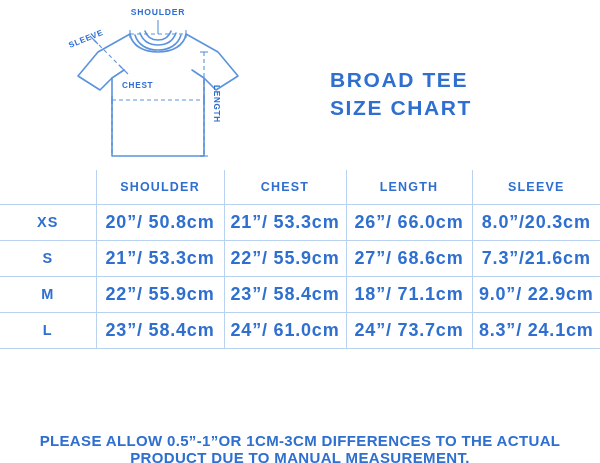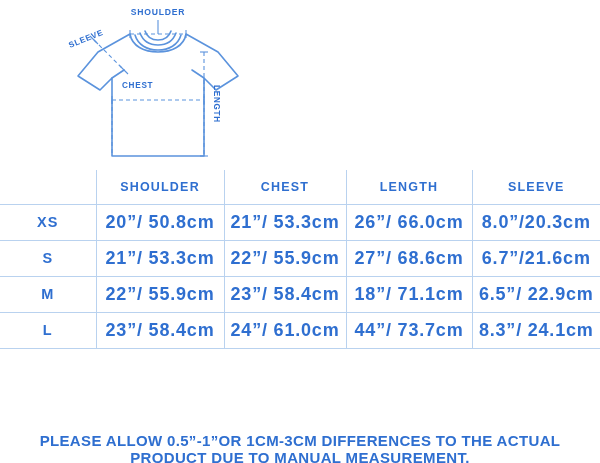--- a/index.html
+++ b/index.html
@@ -150,20 +150,24 @@
         <text x="120" y="11" fill="#2f6fd0" font-family="Liberation Sans, sans-serif" font-size="8.6" font-weight="bold" letter-spacing="0.8" text-anchor="middle">SHOULDER</text>
 
         <text x="32" y="44" fill="#2f6fd0" font-family="Liberation Sans, sans-serif" font-size="8.2" font-weight="bold" letter-spacing="0.7" transform="rotate(-22 32 44)">SLEEVE</text>
 
         <text x="84" y="84" fill="#2f6fd0" font-family="Liberation Sans, sans-serif" font-size="8.2" font-weight="bold" letter-spacing="0.7">CHEST</text>
 
         <text x="176" y="100" fill="#2f6fd0" font-family="Liberation Sans, sans-serif" font-size="8.2" font-weight="bold" letter-spacing="0.7" transform="rotate(90 176 100)" text-anchor="middle">LENGTH</text>
       </svg>
     </div>
 
+    <div id="title-block">
+      <div>BROAD TEE</div>
+      <div>SIZE CHART</div>
+    </div>
   </div>
 
   <div id="table-wrap">
     <table>
       <colgroup>
         <col class="c0">
           <col class="c1">
           <col class="c2">
           <col class="c3">
           <col class="c4">
@@ -183,34 +187,34 @@
           <td>20”/ 50.8cm</td>
           <td>21”/ 53.3cm</td>
           <td>26”/ 66.0cm</td>
           <td>8.0”/20.3cm</td>
         </tr>
         <tr>
           <td class="size-col">S</td>
           <td>21”/ 53.3cm</td>
           <td>22”/ 55.9cm</td>
           <td>27”/ 68.6cm</td>
-          <td>6.7”/21.6cm</td>
+          <td>7.3”/21.6cm</td>
         </tr>
         <tr>
           <td class="size-col">M</td>
           <td>22”/ 55.9cm</td>
           <td>23”/ 58.4cm</td>
           <td>18”/ 71.1cm</td>
-          <td>6.5”/ 22.9cm</td>
+          <td>9.0”/ 22.9cm</td>
         </tr>
         <tr>
           <td class="size-col">L</td>
           <td>23”/ 58.4cm</td>
           <td>24”/ 61.0cm</td>
-          <td>44”/ 73.7cm</td>
+          <td>24”/ 73.7cm</td>
           <td>8.3”/ 24.1cm</td>
         </tr>
       </tbody>
     </table>
   </div>
 
   <div id="footnote">PLEASE ALLOW 0.5”-1”OR 1CM-3CM DIFFERENCES TO THE ACTUAL PRODUCT DUE TO MANUAL MEASUREMENT.</div>
 
 </div>
 

